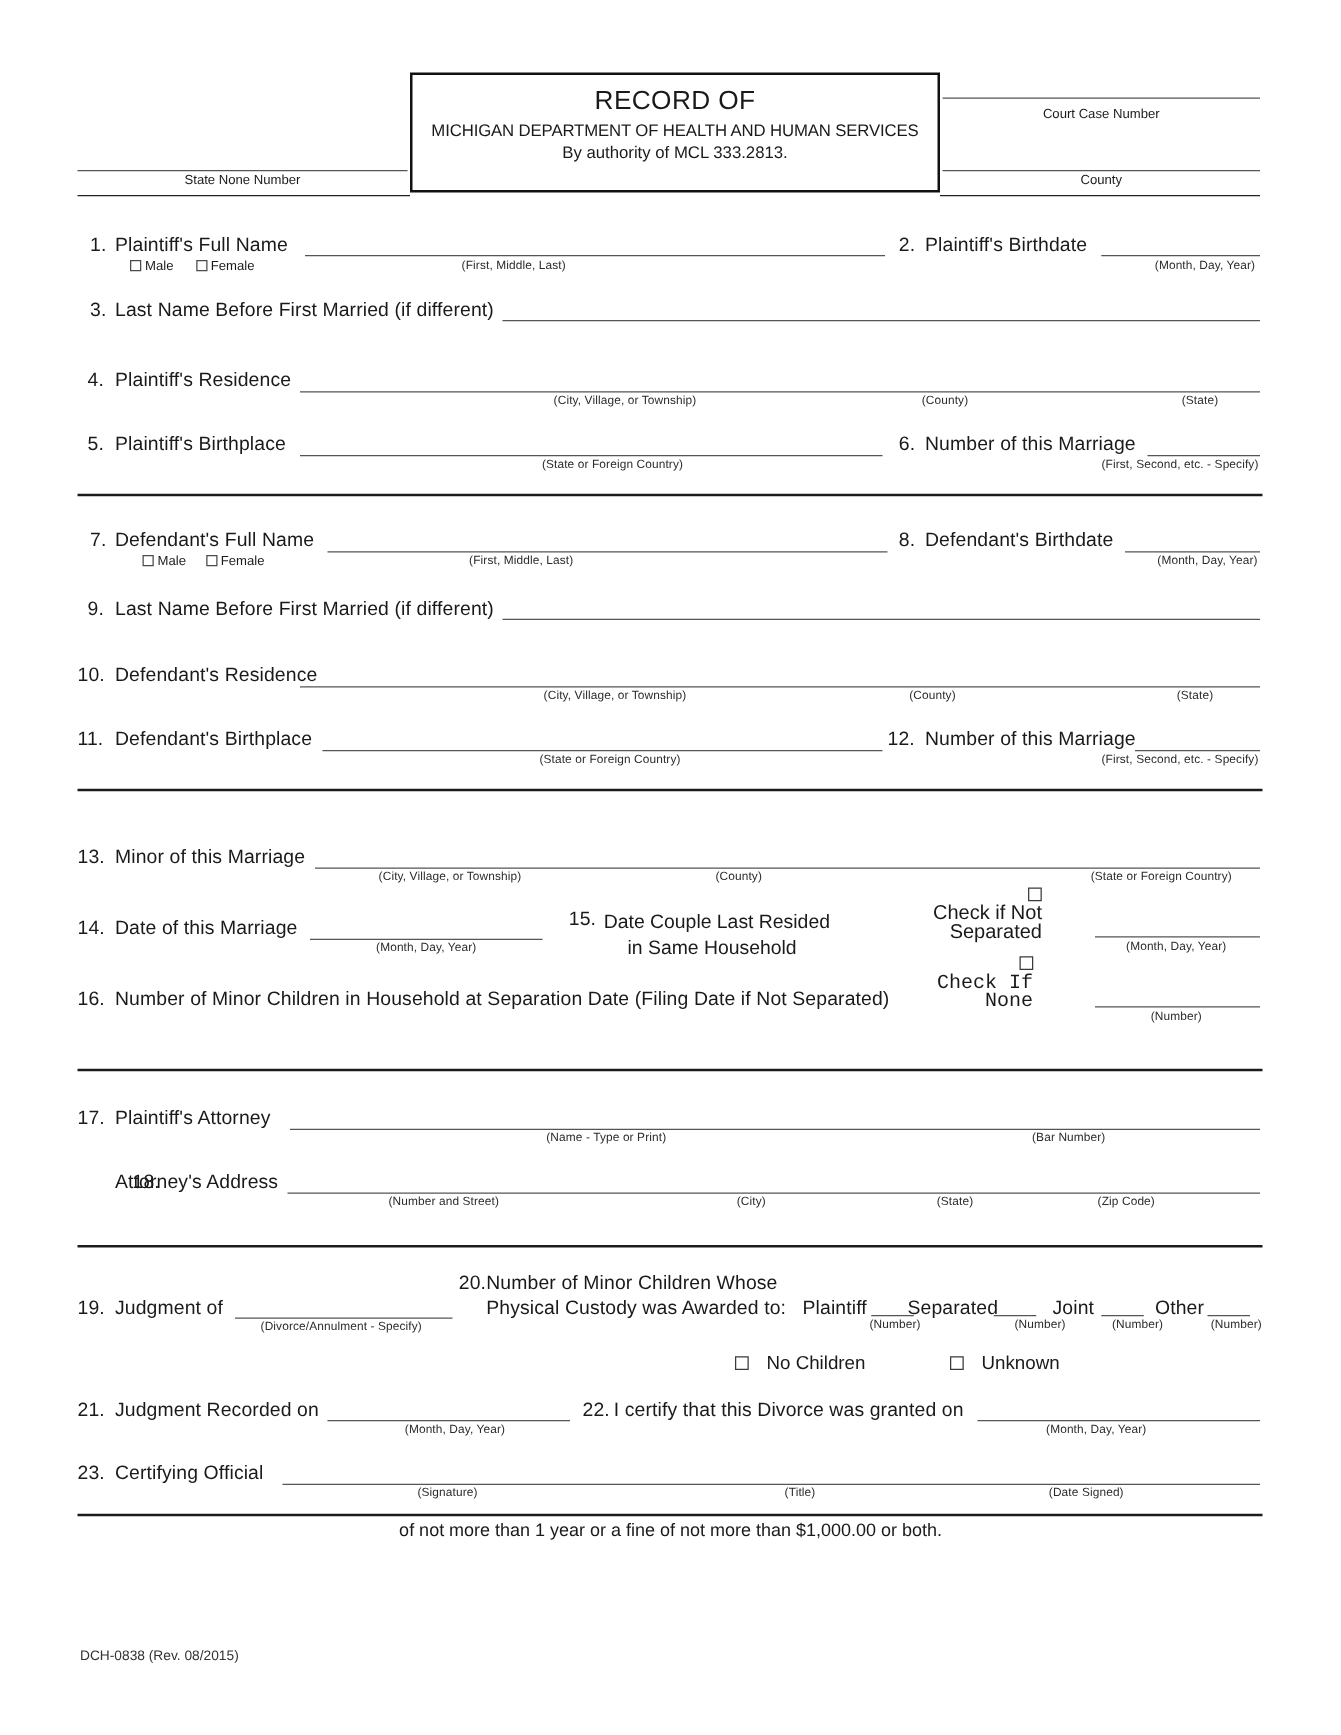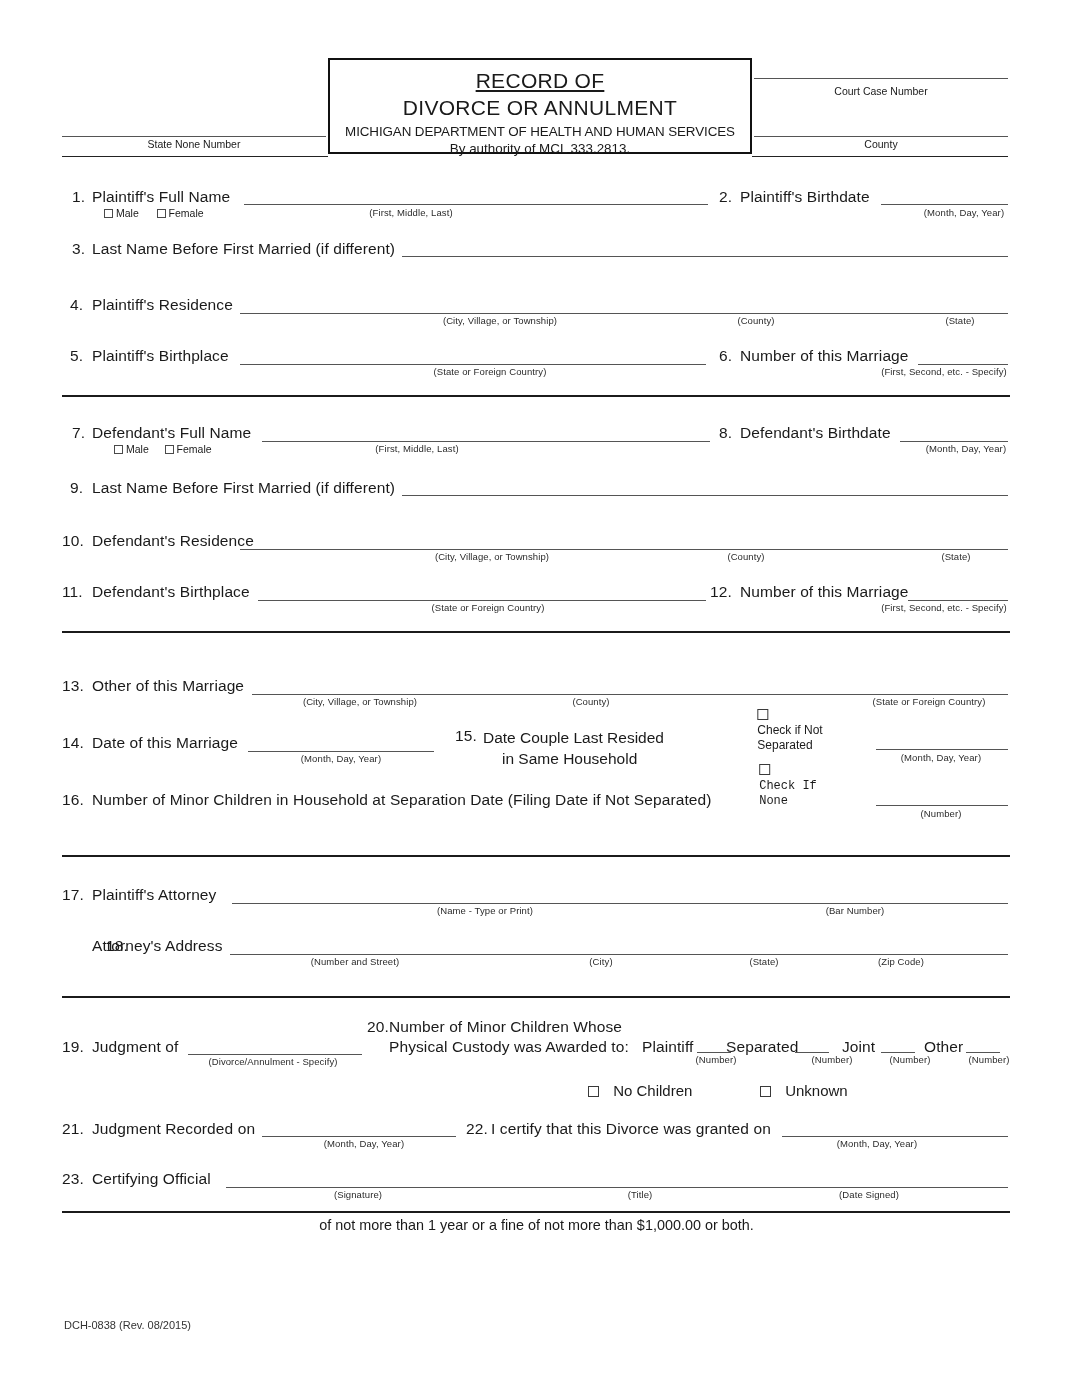--- a/index.html
+++ b/index.html
@@ -28,21 +28,21 @@
 
   
   .hdr-box {
     position: absolute;
     left: 328px; top: 58px;
     width: 424px; height: 96px;
     border: 2px solid #111;
     box-sizing: border-box;
     text-align: center;
   }
-  .hdr-t1 { font-size: 21px; margin-top: 9px; letter-spacing: .3px; text-decoration: underline; }
+  .hdr-t1 { font-size: 21px; margin-top: 9px; letter-spacing: .3px; }
   .hdr-t2 { font-size: 21px; margin-top: 3px; letter-spacing: .3px; }
   .hdr-t3 { font-size: 13.4px; margin-top: 4px; letter-spacing: -.1px; }
   .hdr-t4 { font-size: 13.4px; margin-top: 2px; }
 
   .hdr-lbl { position: absolute; font-size: 10.5px; text-align: center; white-space: nowrap; }
 
   
   .cb {
     display: inline-block;
     width: 9px; height: 9px;
@@ -55,21 +55,21 @@
     display: inline-block;
     width: 11px; height: 11px;
     border: 1.2px solid #3a3a3a;
     box-sizing: border-box;
     vertical-align: -1px;
     background: #fff;
   }
   .cbrow { position: absolute; font-size: 10.5px; white-space: nowrap; }
   .cbrow .cb { margin-right: 3px; }
 
-  .ctr { position: absolute; text-align: left; font-size: 12px;
+  .ctr { position: absolute; text-align: right; font-size: 16px;
          line-height: 15px; white-space: nowrap; transform: translateX(-50%); }
 
   .blocktxt { position: absolute; font-size: 15.5px; line-height: 21px; }
 
   .footer-note {
     position: absolute; left: 0; width: 1073px;
     text-align: center; font-size: 14.4px; line-height: 20px;
   }
   .formcode { position: absolute; font-size: 11px; color: #333; white-space: nowrap; }
 
@@ -84,21 +84,20 @@
     opacity: .92;
   }
 </style>
 </head>
 <body>
 
 <div id="page">
 
   <div class="hdr-box">
     <div class="hdr-t1">RECORD OF</div>
-    <div class="hdr-t2">DIVORCE OR ANNULMENT</div>
     <div class="hdr-t3">MICHIGAN DEPARTMENT OF HEALTH AND HUMAN SERVICES</div>
     <div class="hdr-t4">By authority of MCL 333.2813.</div>
   </div>
 
   <div class="ln" style="left:62px; top:136px; width:264px;"></div>
   <div class="hdr-lbl" style="left:62px; top:138px; width:264px;">State None Number</div>
   <div class="ln-dark" style="left:62px; top:156px; width:266px;"></div>
 
   <div class="ln" style="left:754px; top:78px; width:254px;"></div>
   <div class="hdr-lbl" style="left:754px; top:85px; width:254px;">Court Case Number</div>
@@ -176,21 +175,21 @@
   <div class="sub" style="left:488px; top:602px;">(State or Foreign Country)</div>
 
   <div class="q" style="left:710px; top:583px;">12.</div>
   <div class="q" style="left:740px; top:583px;">Number of this Marriage</div>
   <div class="ln" style="left:908px; top:600px; width:100px;"></div>
   <div class="sub" style="left:944px; top:602px;">(First, Second, etc. - Specify)</div>
 
   <div class="sep" style="top:631px;"></div>
 
   <div class="q" style="left:62px; top:677px;">13.</div>
-  <div class="q" style="left:92px; top:677px;">Other of this Marriage</div>
+  <div class="q" style="left:92px; top:677px;">Minor of this Marriage</div>
   <div class="ln" style="left:252px; top:694px; width:756px;"></div>
   <div class="sub" style="left:360px; top:696px;">(City, Village, or Township)</div>
   <div class="sub" style="left:591px; top:696px;">(County)</div>
   <div class="sub" style="left:929px; top:696px;">(State or Foreign Country)</div>
 
   <div class="q" style="left:62px; top:734px;">14.</div>
   <div class="q" style="left:92px; top:734px;">Date of this Marriage</div>
   <div class="ln" style="left:248px; top:751px; width:186px;"></div>
   <div class="sub" style="left:341px; top:753px;">(Month, Day, Year)</div>
 

